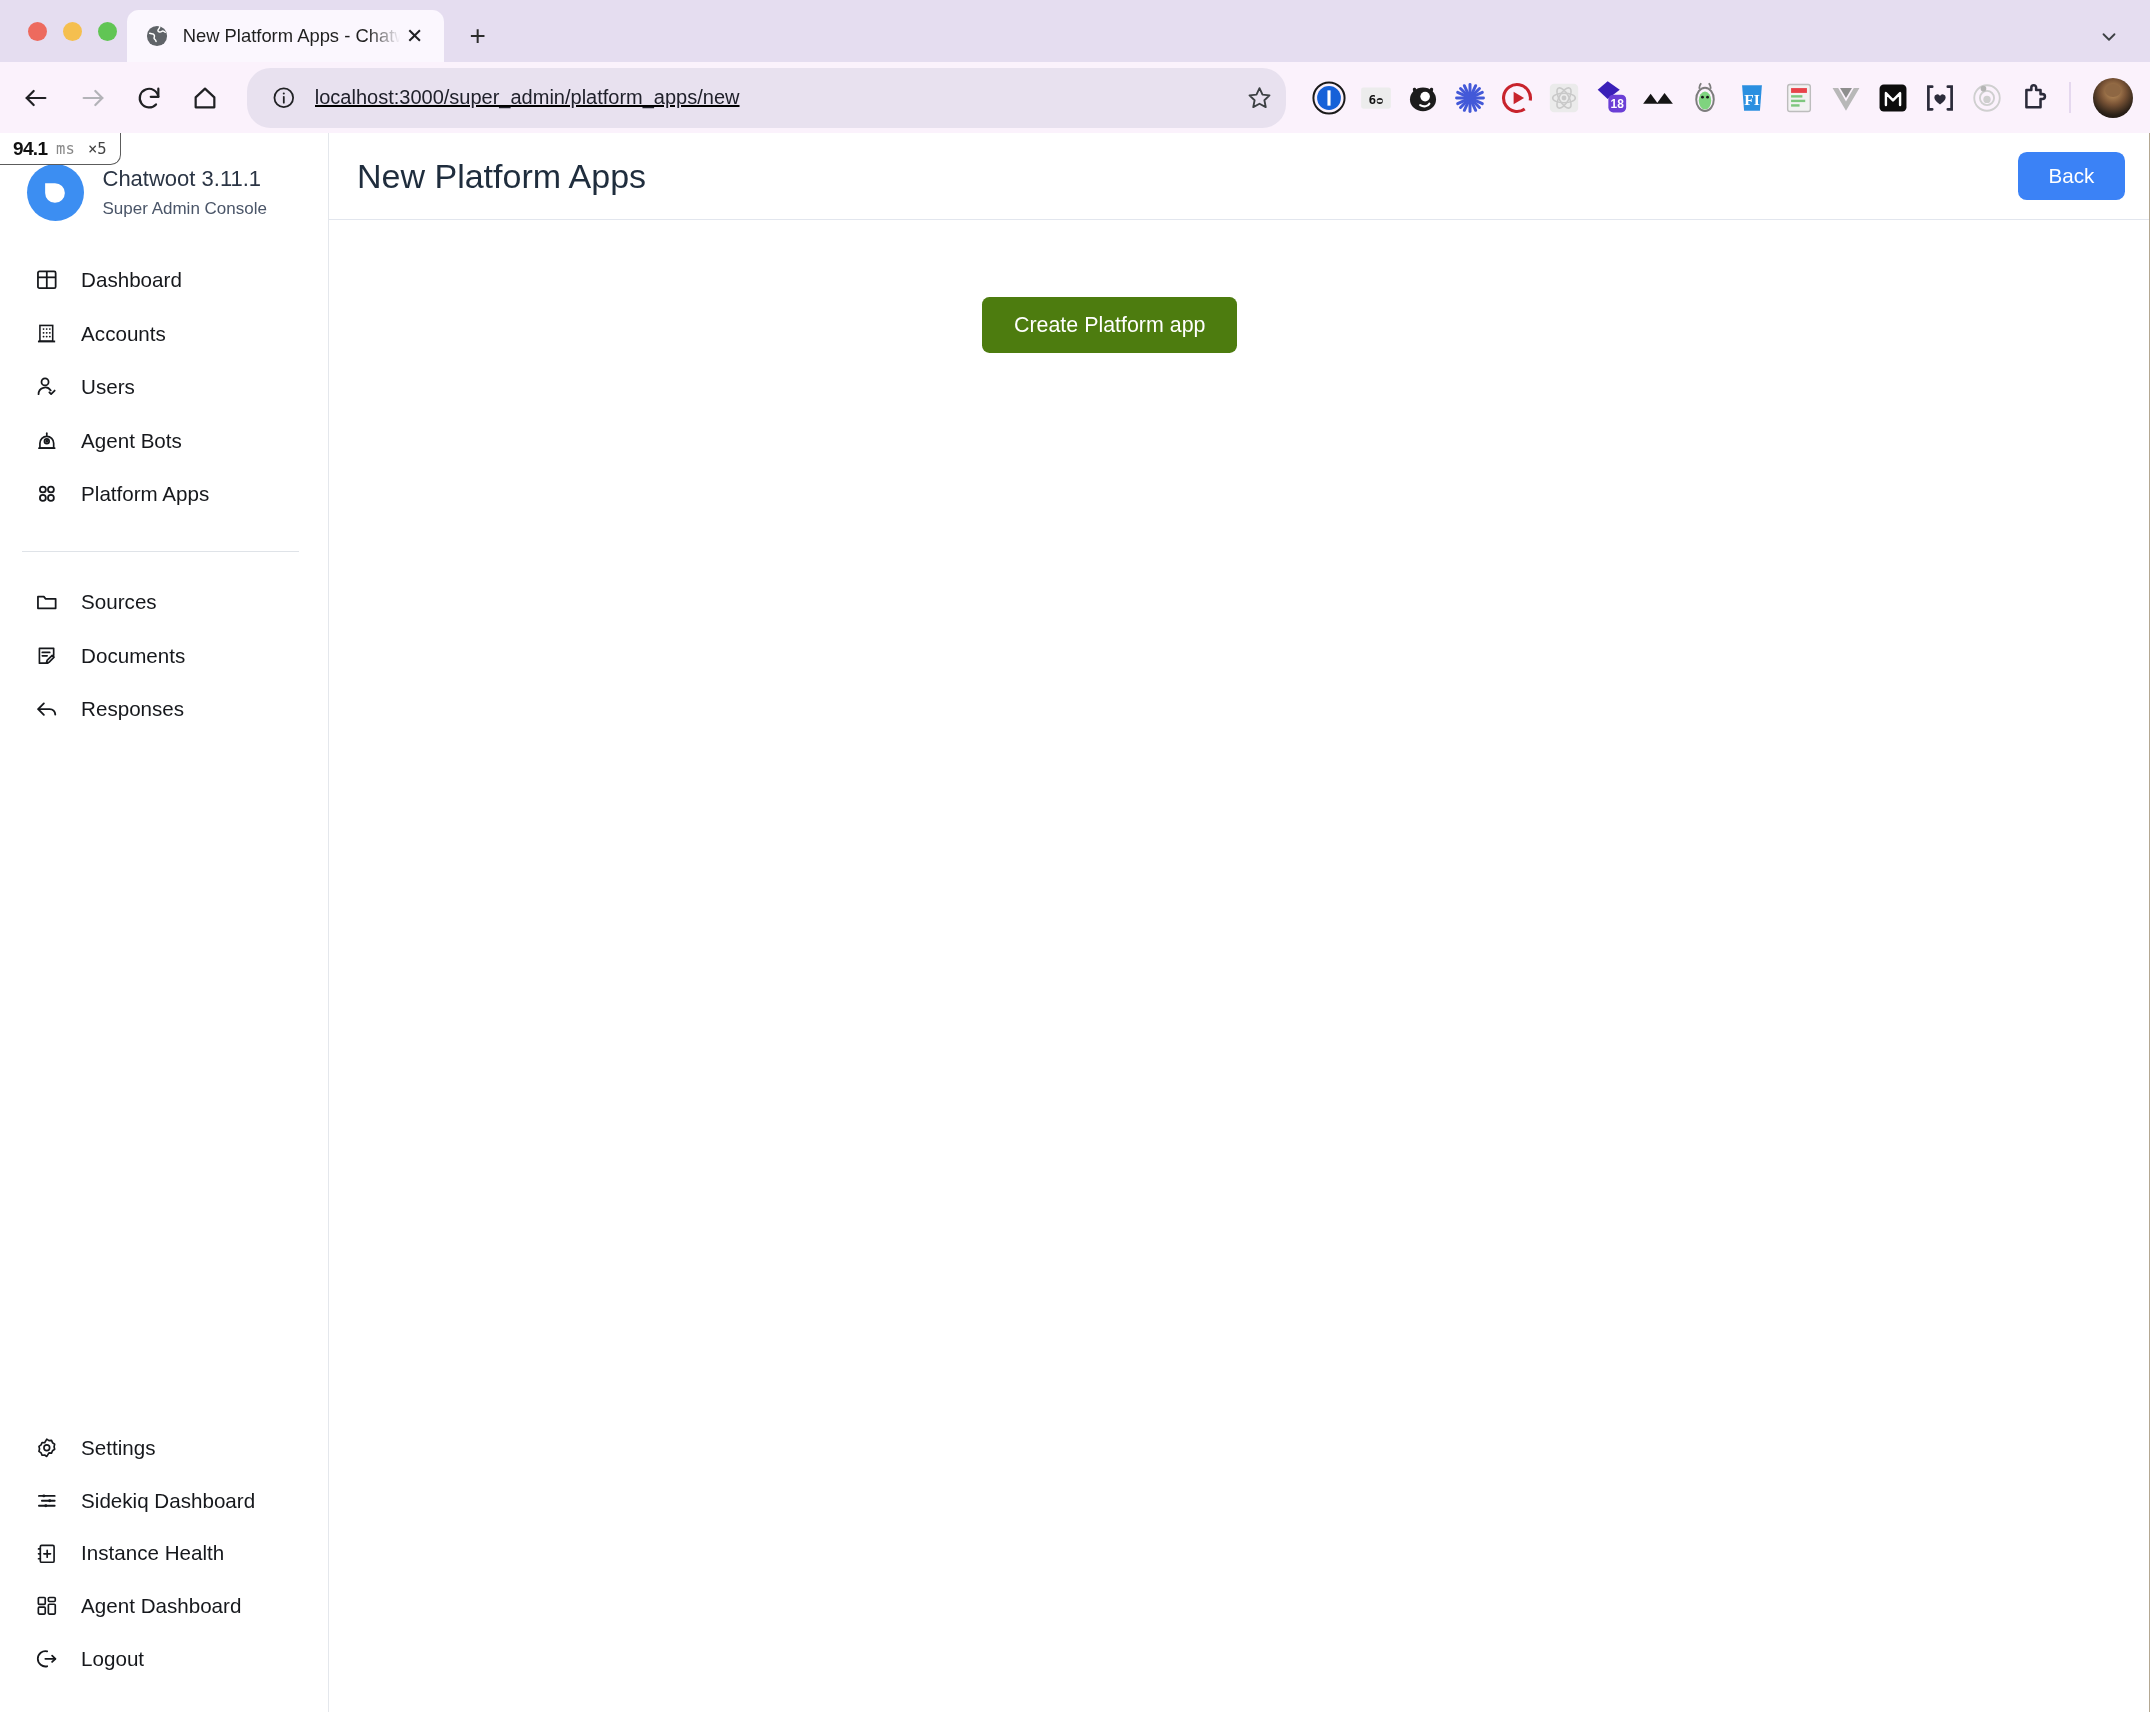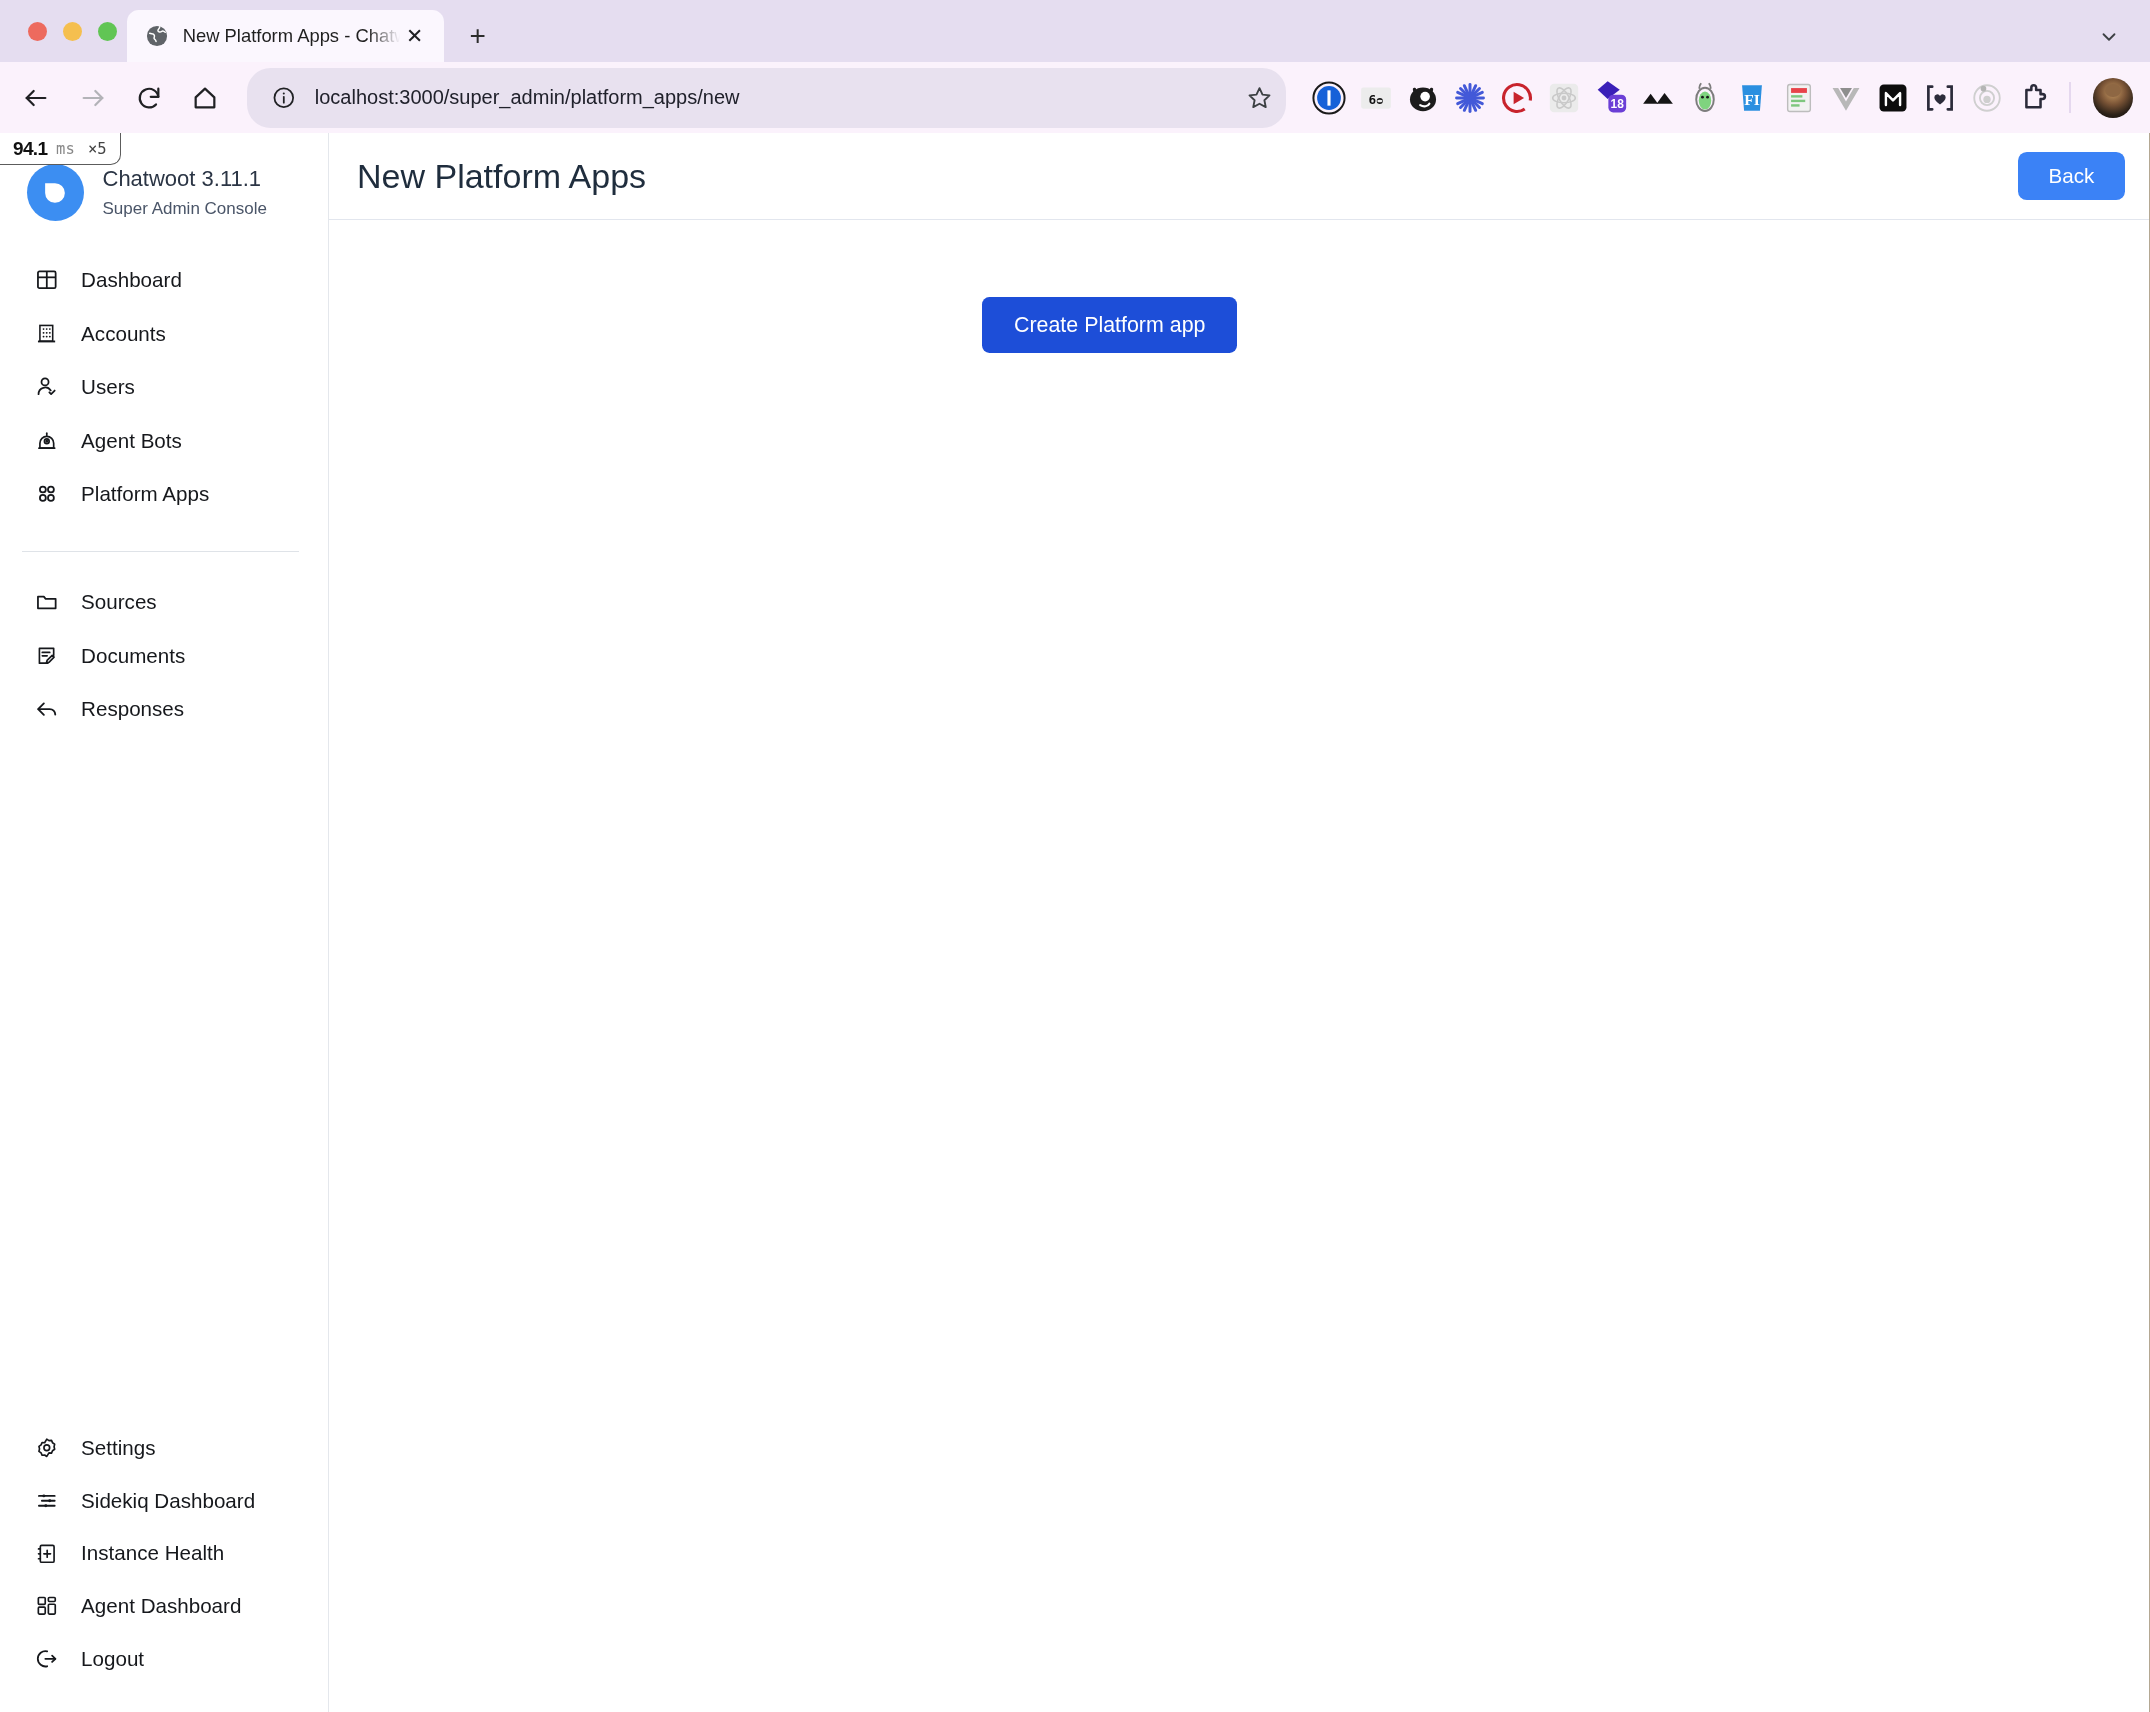--- a/index.html
+++ b/index.html
@@ -86,20 +86,21 @@
   }
   .omnibox {
     flex: 0 0 1039px;
     height: 60px;
     background: #e8e1ef;
     border-radius: 23.6px;
     display: flex; align-items: center;
     padding: 0 5.9px 0 22px;
     margin-left: 8.8px;
     margin-right: 19px;
+    text-decoration: underline;
   }
   .omni-info { width: 29.5px; height: 29.5px; flex: 0 0 29.5px; display:flex; align-items:center; justify-content:center; margin-right: 16px;}
   .omni-url {
     flex: 1;
     font-size: 20px; color: #20212b;
     white-space: nowrap; overflow: hidden;
   }
   .omni-star { width: 41px; height: 41px; flex: 0 0 41px; display: flex; align-items: center; justify-content: center; }
 
   .ext-row { display: flex; align-items: center; gap: 0px; }
@@ -254,21 +255,21 @@
     border-radius: 7.4px;
     font-size: 20.6px;
     color: #2d3748;
     padding: 0 14.7px;
     font-family: "Liberation Sans", sans-serif;
     background: #fff;
     outline: none;
   }
   .submit-row { padding-left: 653px; margin-top: 27px; }
   .btn-create {
-    background: #1d4ed8; color: #fff;
+    background: #4d7c0f; color: #fff;
     border: none; border-radius: 7.4px;
     font-size: 21.4px;
     padding: 15.5px 32px;
     font-family: "Liberation Sans", sans-serif;
     cursor: pointer;
   }
 </style>
 </head>
 <body>
 

